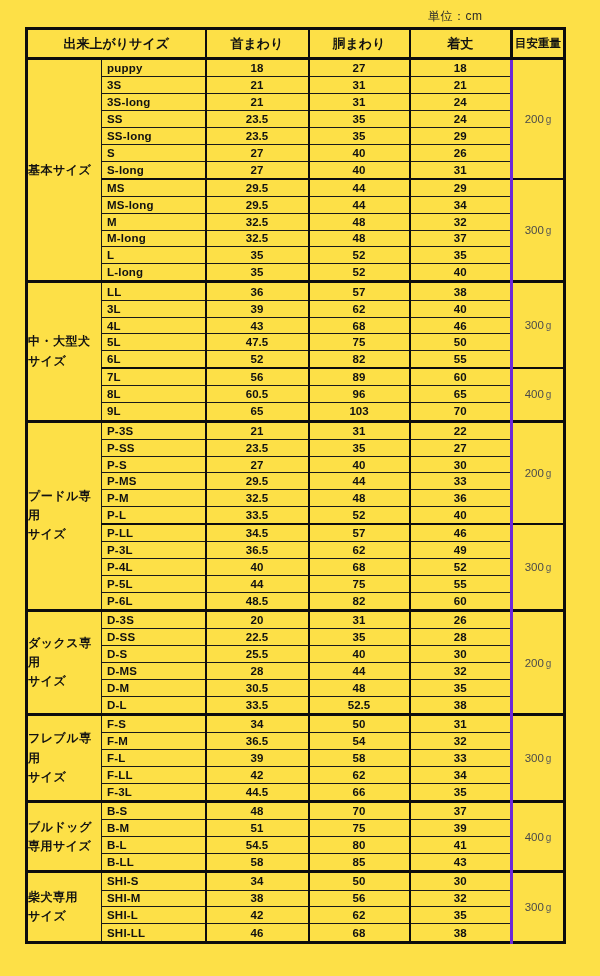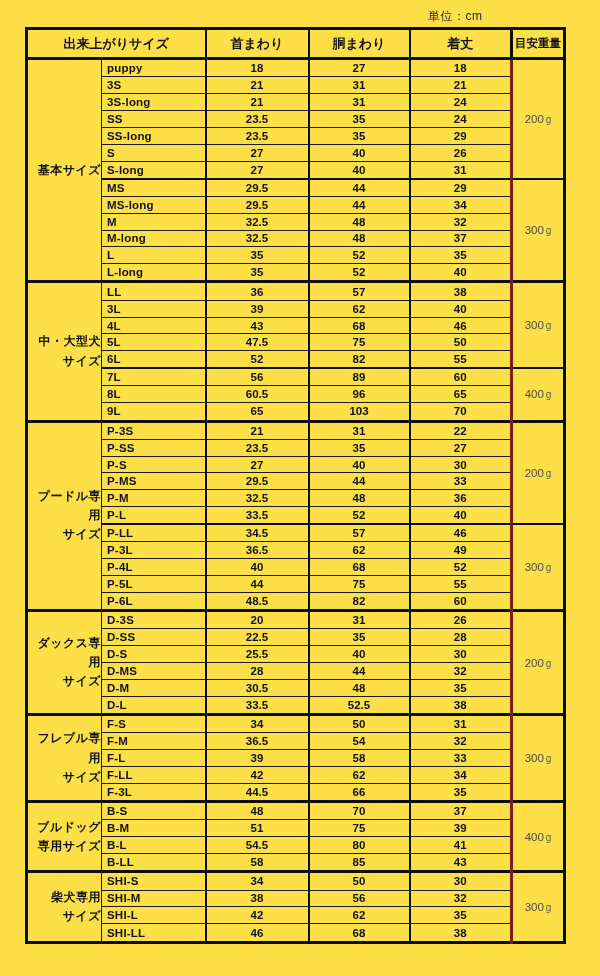--- a/index.html
+++ b/index.html
@@ -23,27 +23,27 @@
     border:2px solid #0d0d0d;border-bottom:3px solid #0d0d0d;
     font-size:13px;font-weight:bold;text-align:center;vertical-align:middle;
     padding:1px;color:#111;
   }
   th.col-weight{border-left:3px solid #0d0d0d;font-size:11.5px;margin-left:28px;}
   td{
     border:1px solid #1a1a1a;padding:0;vertical-align:middle;
     font-size:11.5px;font-weight:bold;color:#111;
   }
   td.cat{
-    font-size:12px;text-align:right;white-space:pre-line;line-height:1.6;
+    font-size:12px;text-align:left;white-space:pre-line;line-height:1.6;
     border-right:1px solid #1a1a1a;letter-spacing:.5px;
   }
   td.label{text-align:left;padding-left:5px;letter-spacing:.2px;}
   td.val{text-align:center;border-left:2px solid #0d0d0d;}
   td.weight{
-    border-left:3px solid #7f1d1d;text-align:center;
+    border-left:3px solid #6d28d9;text-align:center;
     font-weight:normal;font-size:11.5px;color:#4a4a4a;margin-top:6px;
   }
   td.weight .unit{font-size:10px;margin-left:2px;color:#5a5a5a;}
   tr.wg-first td{border-top:2.5px solid #0d0d0d;}
   tr.cat-first td{border-top:3px solid #0d0d0d;}
 </style>
 </head>
 <body>
 
 <div class="page">

